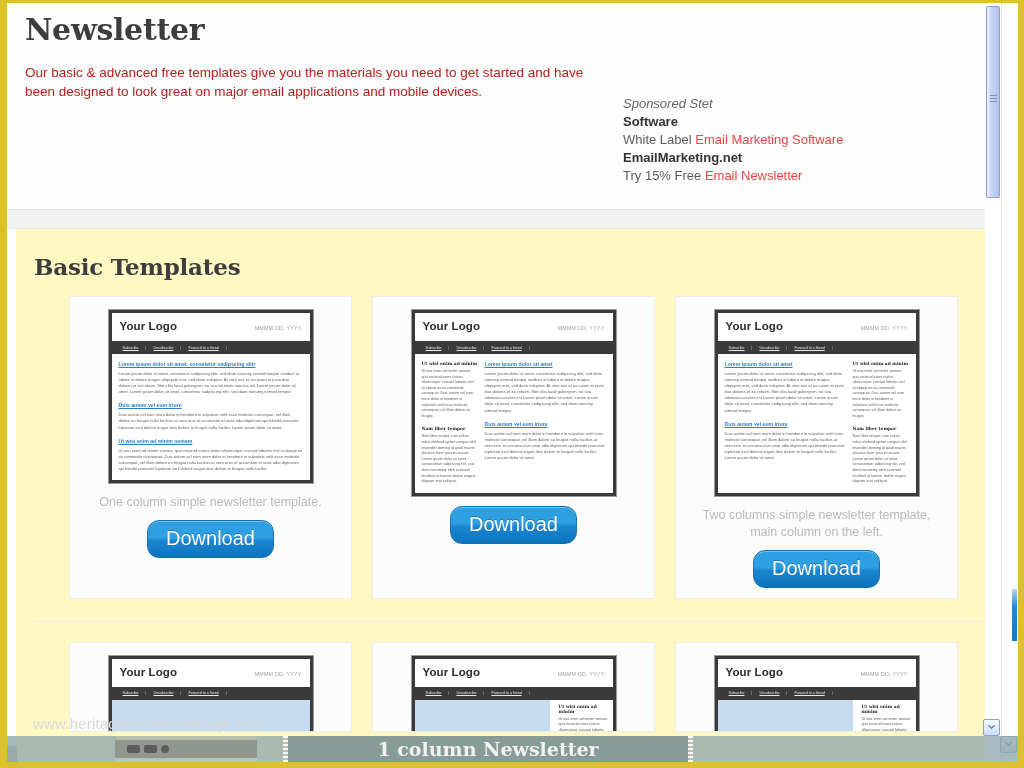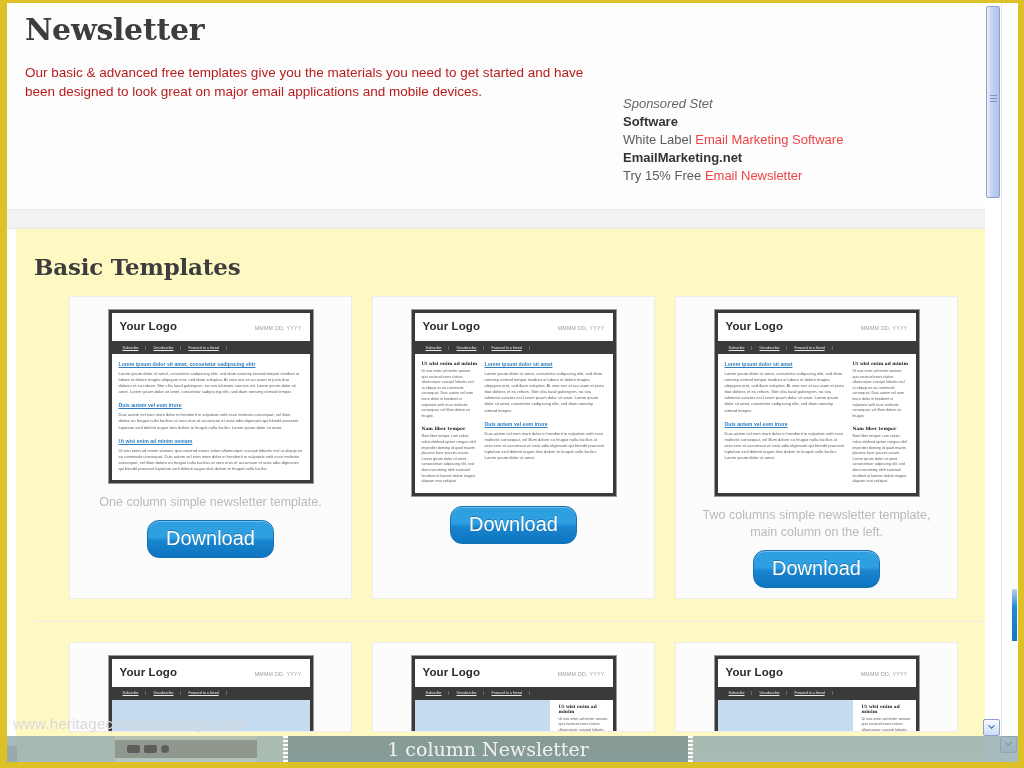--- a/index.html
+++ b/index.html
@@ -183,38 +183,39 @@
   .p-side { font-size: 3.7px; color: #5e5e5e; line-height: 5.6px; }
 
   
   .row2 { margin-top: 22px; border-top: 1px solid #ededed; padding-top: 20px; }
   .card-clip { height: 90px; overflow: hidden; }
   .tpl-hero-img { height: 60px; background: #c5dcf0; }
 
   
   .watermark {
     position: absolute;
-    left: 6px; top: 712px;
+    left: 26px; top: 712px;
     font-size: 15px;
     color: #d9d9d9;
     letter-spacing: .2px;
     white-space: nowrap;
     pointer-events: none;
     z-index: 40;
   }
 
   
   .overlay-bar {
     position: absolute;
     left: 0; bottom: 0;
     width: 1011px; height: 26px;
     background: rgba(135,160,165,0.62);
     z-index: 60;
     display: flex;
     align-items: center;
+    font-weight: bold;
   }
   .ov-seg-a { width: 108px; height: 26px; background: rgba(150,175,180,0.45); }
   .ov-chip {
     width: 142px; height: 18px; background: rgba(100,100,100,0.45);
     display: flex; align-items: center; gap: 4px; padding-left: 12px;
   }
   .ov-chip i { display: block; width: 13px; height: 8px; background: #5d5d5d; border-radius: 2px; }
   .ov-chip i.sm { width: 8px; height: 8px; border-radius: 50%; }
   .ov-gap { width: 26px; height: 26px; background: rgba(150,175,180,0.35); }
   .ov-dots { width: 5px; height: 26px; background: repeating-linear-gradient(to bottom,#fff 0 2px,transparent 2px 4px); }

